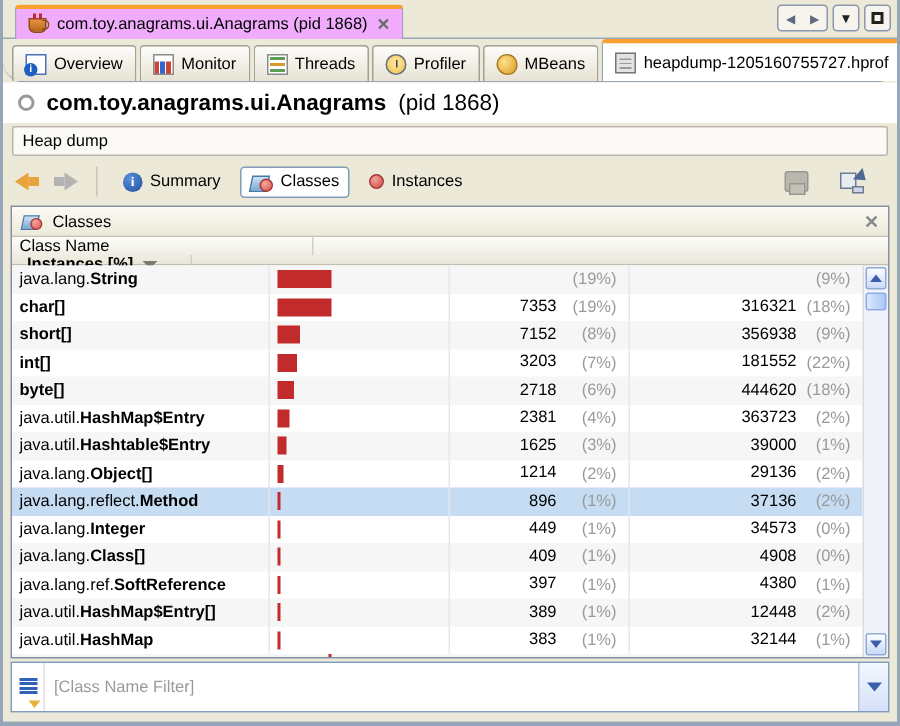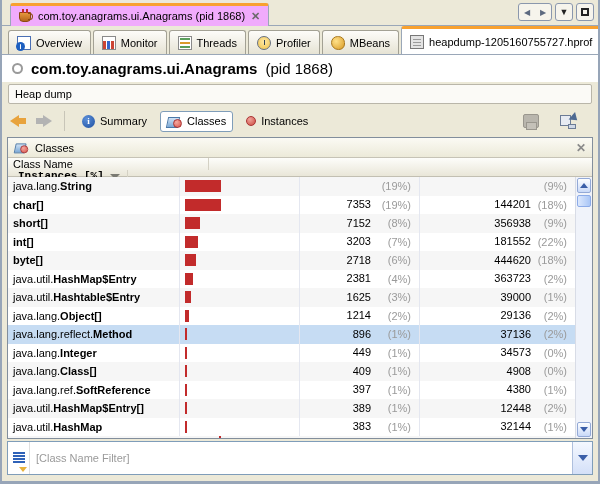--- a/index.html
+++ b/index.html
@@ -21,21 +21,21 @@
   .wc-group { display:flex; border:1px solid #8a97ad; border-radius:3px; background:#f6f4ec; }
   .wc-btn { width:16px; height:16px; display:flex; align-items:center; justify-content:center;
             color:#5d6a80; font-size:8px; }
   .wc-single { width:18px; height:18px; border:1px solid #8a97ad; border-radius:3px; background:#f6f4ec;
                display:flex; align-items:center; justify-content:center; color:#222; font-size:9px; }
   .wc-square { width:8px; height:8px; border:2px solid #222; }
 
   
   .view-tabbar { position:absolute; left:0; top:27px; width:100%; height:28px; display:flex;
                  align-items:flex-end; padding-left:6px; gap:2px; background:#ece9d8;
-                 border-bottom:1px solid #9aa7b8; }
+                 border-bottom:1px solid #9aa7b8;border-radius:14px; }
   .vtab { height:24px; display:flex; align-items:center; gap:5px; padding:0 8px;
           background:linear-gradient(#fdfcf9,#e6e3d4); border:1px solid #a3a194;
           border-bottom:none; border-radius:3px 3px 0 0; white-space:nowrap; }
   .vtab.selected { background:#fff; border-color:#9aa7b8; border-top:3px solid #f8a12f;
                    height:28px; position:relative; z-index:2; }
   .vtab .tclose { color:#777; font-weight:bold; margin-left:2px; }
 
   .ticon { width:14px; height:14px; display:inline-block; position:relative; flex:0 0 auto; }
   .icon-overview { background:#fff; border:1px solid #4a6fb4; }
   .icon-overview::after { content:"i"; position:absolute; left:-2px; bottom:-2px; width:9px; height:9px;
@@ -91,21 +91,21 @@
 
   
   .panel { position:absolute; left:5px; right:5px; top:82px; height:302px; background:#fff; border:1px solid #828e9c; }
   .panel-header { height:20px; background:linear-gradient(#fbfaf4,#ecead9); border-bottom:1px solid #c6c3b6;
                   display:flex; align-items:center; gap:6px; padding:0 6px; }
   .panel-header .px { margin-left:auto; color:#8a8a8a; font-weight:bold; font-size:12px; }
 
   .thead { position:absolute; left:0; right:0; top:20px; height:19px; background:linear-gradient(#fdfdfa,#e9e6d8);
            border-bottom:1px solid #c2bfb2; display:flex;flex-direction:column; }
   .th { display:flex; align-items:center; padding-left:10px; border-right:1px solid #d4d1c4; height:100%; }
-  .th.b { font-weight:bold; gap:6px;font-family:Liberation Mono, monospace; }
+  .th.b { font-weight:bold; gap:6px; }
   .sort-tri { width:0; height:0; border-left:5px solid transparent; border-right:5px solid transparent; border-top:5px solid #7a7a72; }
   .corner-btn { width:17px; height:100%; display:flex; align-items:center; justify-content:center;
                 border:1px solid #7f9db9; border-radius:2px; background:#fff; }
   .grid-glyph { width:9px; height:9px; border:1px solid #3b5db8;
     background:linear-gradient(90deg,transparent 0 2px,#3b5db8 2px 3px,transparent 3px 5px,#3b5db8 5px 6px,transparent 6px),
                linear-gradient(transparent 0 2px,#3b5db8 2px 3px,transparent 3px 5px,#3b5db8 5px 6px,transparent 6px); }
 
   .tbody { position:absolute; left:0; right:17px; top:39px; bottom:0; overflow:hidden; background:#fff; }
   .row { display:flex; height:18.5px; align-items:center; }
   .row:nth-child(odd) { background:#f6f6f6; }
@@ -292,21 +292,21 @@
               <span class="cn-name">String</span>
             </div>
         <div class="c c-bar">
               <div class="bar" style="width: 36.1px;"></div>
             </div>
         <div class="c c-inst">
               <span class="val">7353</span>
               <span class="pct">(19%)</span>
             </div>
         <div class="c c-size">
-              <span class="val">144201</span>
+              <span class="val">316321</span>
               <span class="pct">(9%)</span>
             </div>
       </div>
 
       <div class="row">
         <div class="c c-name">
               <span class="cn-prefix"></span>
               <span class="cn-name">char[]</span>
             </div>
         <div class="c c-bar">

